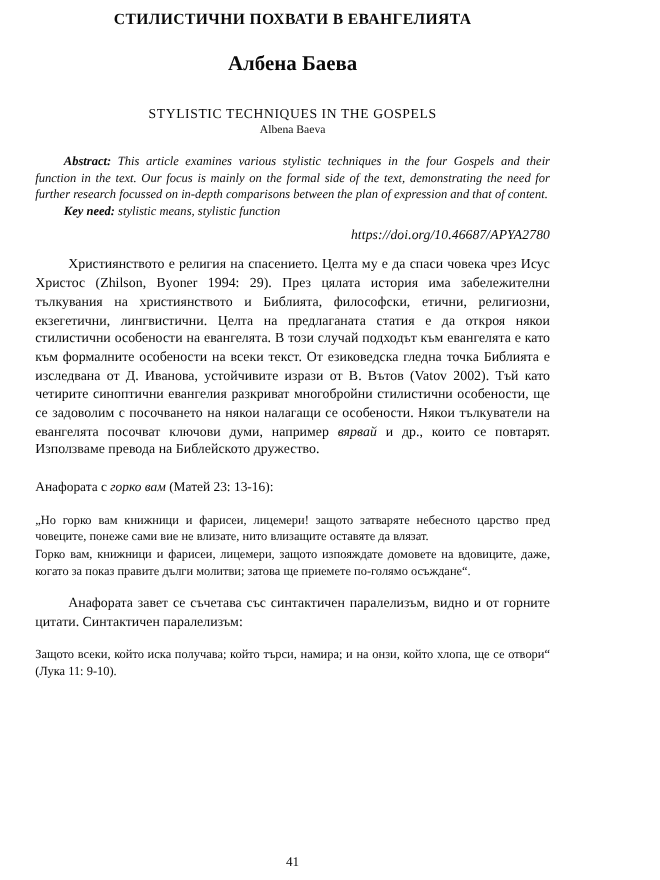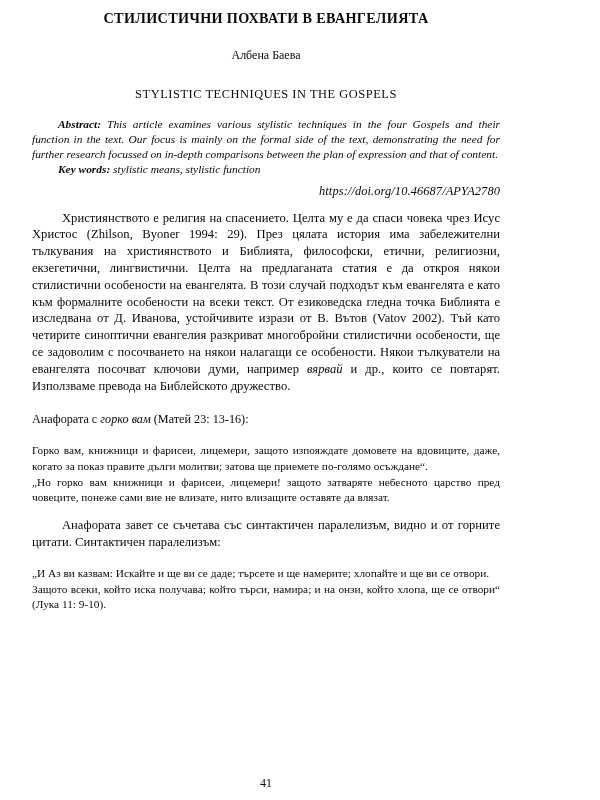--- a/index.html
+++ b/index.html
@@ -23,22 +23,22 @@
   .doc-title {
     text-align: center;
     font-weight: bold;
     font-size: 14.2px;
     letter-spacing: 0.35px;
     margin: 4px 0 0 0;
     line-height: 1.2;
   }
   .author-bg {
     text-align: center;
-    font-weight: normal;
-    font-size: 12px;
+    font-weight: bold;
+    font-size: 19px;
     margin: 21px 0 0 0;
     line-height: 1.2;
   }
   .doc-title-en {
     text-align: center;
     font-size: 12.4px;
     letter-spacing: 0.55px;
     margin: 25px 0 0 0;
     line-height: 1.25;
   }
@@ -130,44 +130,44 @@
 <body>
 
 <div class="page">
 
   <h1 class="doc-title">СТИЛИСТИЧНИ ПОХВАТИ В ЕВАНГЕЛИЯТА</h1>
 
   <div class="author-bg">Албена Баева</div>
 
   <div class="doc-title-en">STYLISTIC TECHNIQUES IN THE GOSPELS</div>
 
+  <div class="author-en">Albena Baeva</div>
 
   <p class="abstract">
     <span class="lead">Abstract:</span><span> This article examines various stylistic techniques in the four Gospels and their function in the text.  Our focus is mainly on the formal side of the text, demonstrating the need for further research focussed on in-depth comparisons between the plan of expression and that of content.</span>
   </p>
 
   <p class="keywords">
-    <span class="lead">Key words:</span><span> stylistic means, stylistic function</span>
+    <span class="lead">Key need:</span><span> stylistic means, stylistic function</span>
   </p>
 
   <div class="doi">https://doi.org/10.46687/APYA2780</div>
 
   <p class="body-p"><span>Християнството е религия на спасението. Целта му е да спаси човека чрез Исус Христос (Zhilson, Byoner 1994: 29). През цялата история има забележителни тълкувания на християнството и Библията, философски, етични, религиозни, екзегетични, лингвистични. Целта на предлаганата статия е да откроя някои стилистични особености на евангелята. В този случай подходът към евангелята е като към формалните особености на всеки текст. От езиковедска гледна точка Библията е изследвана от Д. Иванова, устойчивите изрази от В. Вътов (Vatov 2002). Тъй като четирите синоптични евангелия разкриват многобройни стилистични особености, ще се задоволим с посочването на някои налагащи се особености. Някои тълкуватели на евангелята посочват ключови думи, например </span><i>вярвай</i><span> и др., които се повтарят. Използваме превода на Библейското дружество.</span></p>
 
 
 
   <p class="lead-in"><span>Анафората с </span><i>горко вам</i><span> (Матей 23: 13-16):</span></p>
 
   <div class="quote hang">
+    <div>„Но горко вам книжници и фарисеи, лицемери! защото затваряте небесното царство пред човеците, понеже сами вие не влизате, нито влизащите оставяте да влязат.</div>
     <div>Горко вам, книжници и фарисеи, лицемери, защото изпояждате домовете на вдовиците, даже, когато за показ правите дълги молитви; затова ще приемете по-голямо осъждане“.</div>
-    <div>„Но горко вам книжници и фарисеи, лицемери! защото затваряте небесното царство пред човеците, понеже сами вие не влизате, нито влизащите оставяте да влязат.</div>
   </div>
 
   <p class="body-p">Анафората завет се съчетава със синтактичен паралелизъм, видно и от горните цитати. Синтактичен паралелизъм:</p>
 
   <div class="quote hang">
-    <div>„И Аз ви казвам: Искайте и ще ви се даде; търсете и ще намерите; хлопайте и ще ви се отвори.</div>
     <div>Защото всеки, който иска получава; който търси, намира; и на онзи, който хлопа, ще се отвори“ (Лука 11: 9-10).</div>
   </div>
 
   <div class="pagenum">41</div>
 
 </div>
 
 </body></html>

